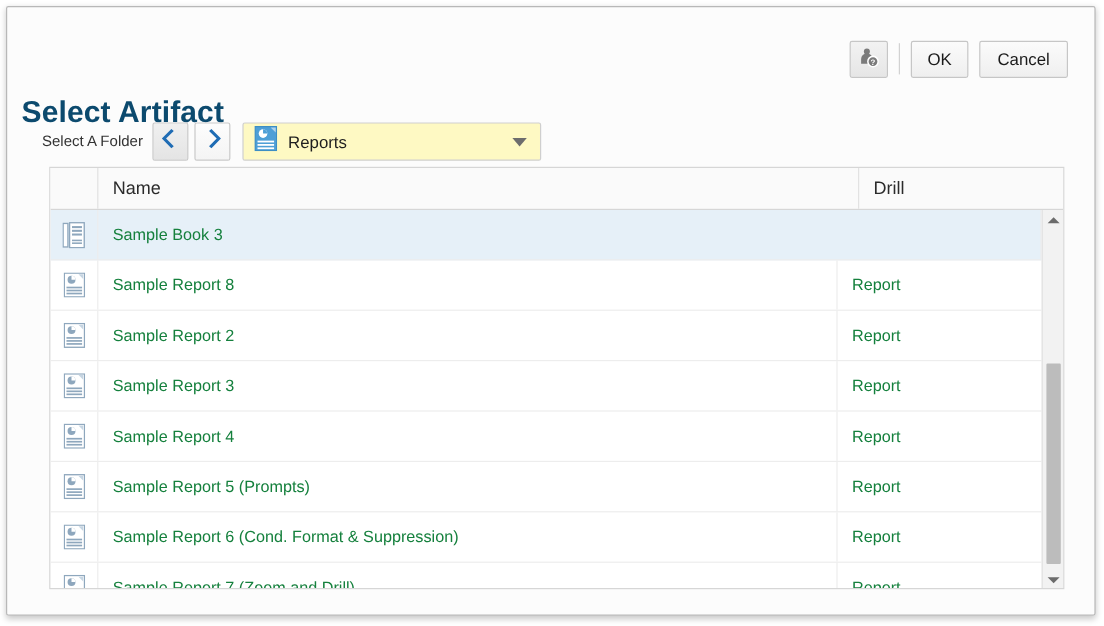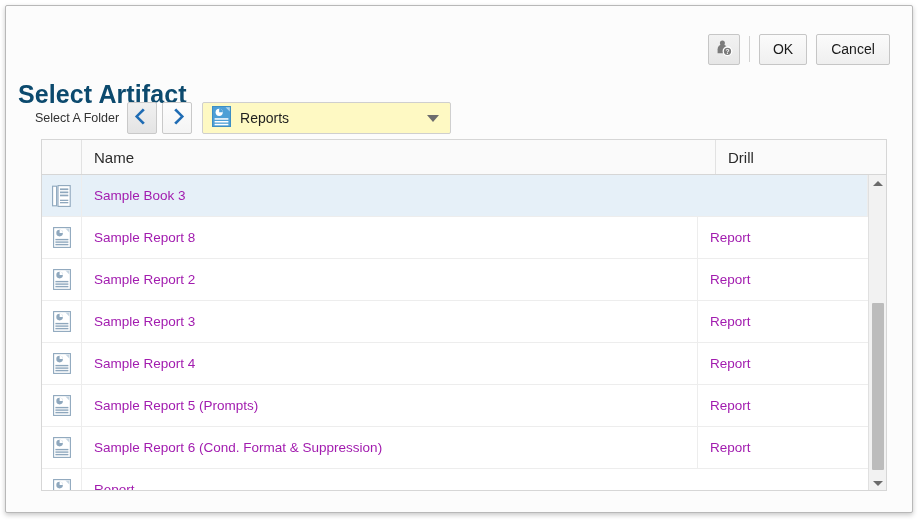--- a/index.html
+++ b/index.html
@@ -195,21 +195,21 @@
     height: 41px;
     border-bottom: 1px solid #ededed;
     cursor: pointer;
   }
   .trow.selected { background: #e6f0f8; }
   .trow .cell {
     box-sizing: border-box;
     display: flex;
     align-items: center;
     font-size: 13.5px;
-    color: #a21caf;
+    color: #15803d;
     padding-left: 12px;
     border-right: 1px solid #ededed;
     white-space: nowrap;
     overflow: hidden;
   }
   .trow .cell.col-type { border-right: none; }
   .trow .cell.col-icon { justify-content: center; padding-left: 0; }
 
   
   #table-scrollbar {
@@ -435,20 +435,21 @@
               <span style="display: block; line-height: 0;"><svg width="18" height="21" viewBox="0 0 18 21">
                   <rect x="0.6" y="0.6" width="16.8" height="19.8" fill="#ffffff" stroke="#8ea7bd" stroke-width="1.1"></rect>
                   <path d="M12.4 1.6 h3.9 v3.9 z" fill="#c6d5e2"></path>
                   <circle cx="6.6" cy="6.1" r="3.3" fill="#8ea7bd"></circle>
                   <path d="M6.6 6.1 L6.6 2.8 A3.3 3.3 0 0 1 9.9 6.1 Z" fill="#ffffff"></path>
                   <rect x="2.4" y="11.9" width="13.0" height="1.4" fill="#8ea7bd"></rect>
                   <rect x="2.4" y="14.4" width="13.0" height="1.4" fill="#8ea7bd"></rect>
                   <rect x="2.4" y="16.9" width="13.0" height="1.4" fill="#8ea7bd"></rect>
                 </svg></span>
             </div>
+            <div class="cell col-name">Sample Report 7 (Zoom and Drill)</div>
             <div class="cell col-type">Report</div>
           </div>
         </div>
 
       <div id="table-scrollbar">
         <div class="sb-arrow" id="scroll-up-button">
           <span class="sb-tri-up"></span>
         </div>
         <div id="scroll-thumb"></div>
         <div class="sb-arrow" id="scroll-down-button">

